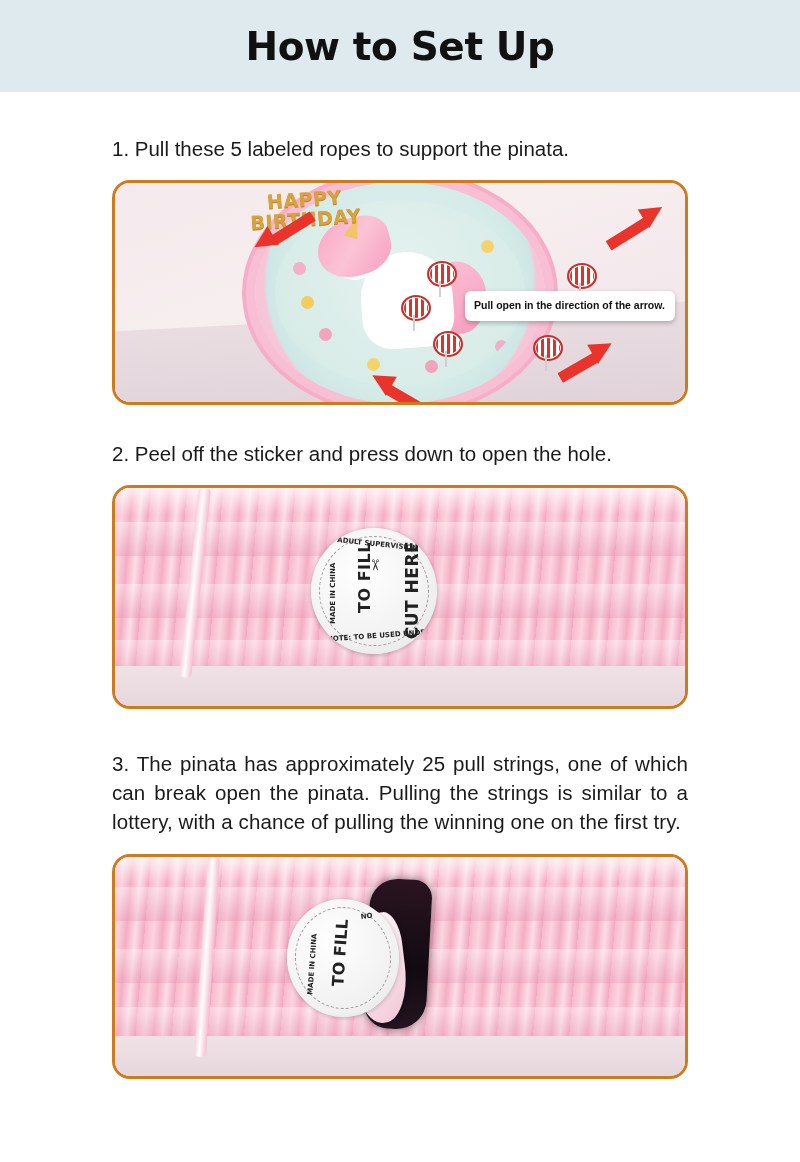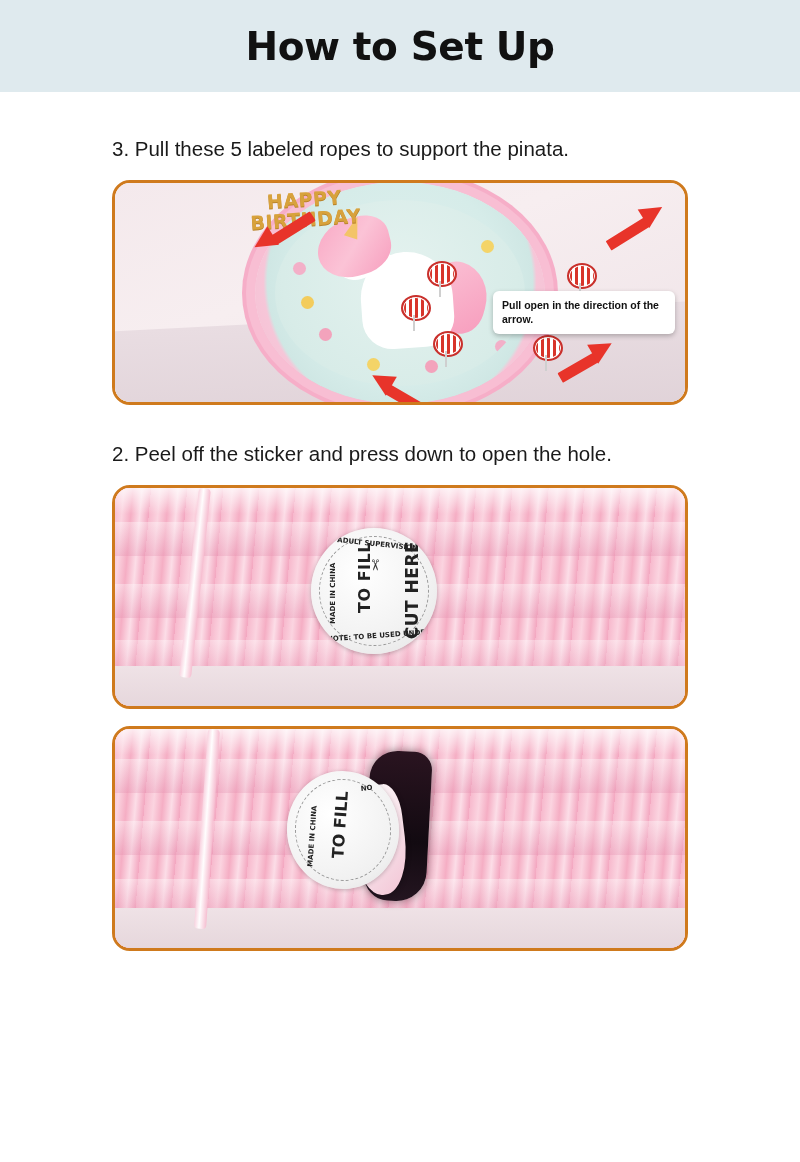--- a/index.html
+++ b/index.html
@@ -208,21 +208,21 @@
     position: absolute;
     width: 0;
     height: 0;
     border-top: 11px solid transparent;
     border-bottom: 11px solid transparent;
   }
   .callout {
     position: absolute;
     right: 10px;
     top: 108px;
-    width: 182px;
+    width: 210px;
     background: #ffffff;
     border-radius: 6px;
     box-shadow: 0 2px 5px rgba(0,0,0,0.25);
     padding: 8px 9px;
     font-size: 10.5px;
     line-height: 1.28;
     font-weight: bold;
     color: #111;
     box-sizing: border-box;
   }
@@ -371,21 +371,21 @@
 <body>
 
 <div class="page">
 
   <div class="header">
     <div class="header-title">How to Set Up</div>
   </div>
 
   <div class="content">
 
-    <p class="step-text step1-text">3. Pull these 5 labeled ropes to support the pinata.</p>
+    <p class="step-text step1-text">1. Pull these 5 labeled ropes to support the pinata.</p>
 
     <div class="photo-frame frame1">
       <div class="p1-bg"></div>
 
       <div class="p1-disc"></div>
       <div class="p1-inner">
         <div class="uni-tail"></div>
         <div class="uni-body"></div>
         <div class="uni-head"></div>
         <div class="uni-mane"></div>
@@ -457,20 +457,21 @@
         <div class="sticker-ring"></div>
         <div class="st-text st-top">ADULT SUPERVISION</div>
         <div class="st-text st-left">MADE IN CHINA</div>
         <div class="scissors">✂</div>
         <div class="st-text st-tofill">TO FILL</div>
         <div class="st-text st-cuthere">CUT HERE</div>
         <div class="st-text st-bottom">NOTE: TO BE USED UNDER</div>
       </div>
     </div>
 
+    <p class="step-text step3-text">3. The pinata has approximately 25 pull strings, one of which can break open the pinata. Pulling the strings is similar to a lottery, with a chance of pulling the winning one on the first try.</p>
 
     <div class="photo-frame frame3">
       <div class="crepe"></div>
       <div class="crepe-shadow-top"></div>
       <div class="crepe-band" style="top:30px;"></div>
       <div class="crepe-band" style="top:92px;"></div>
       <div class="crepe-band" style="top:150px;"></div>
       <div class="crepe-floor"></div>
       <div class="ribbon" style="left:86px;top:0px;height:200px;transform:rotate(4deg);"></div>
 

